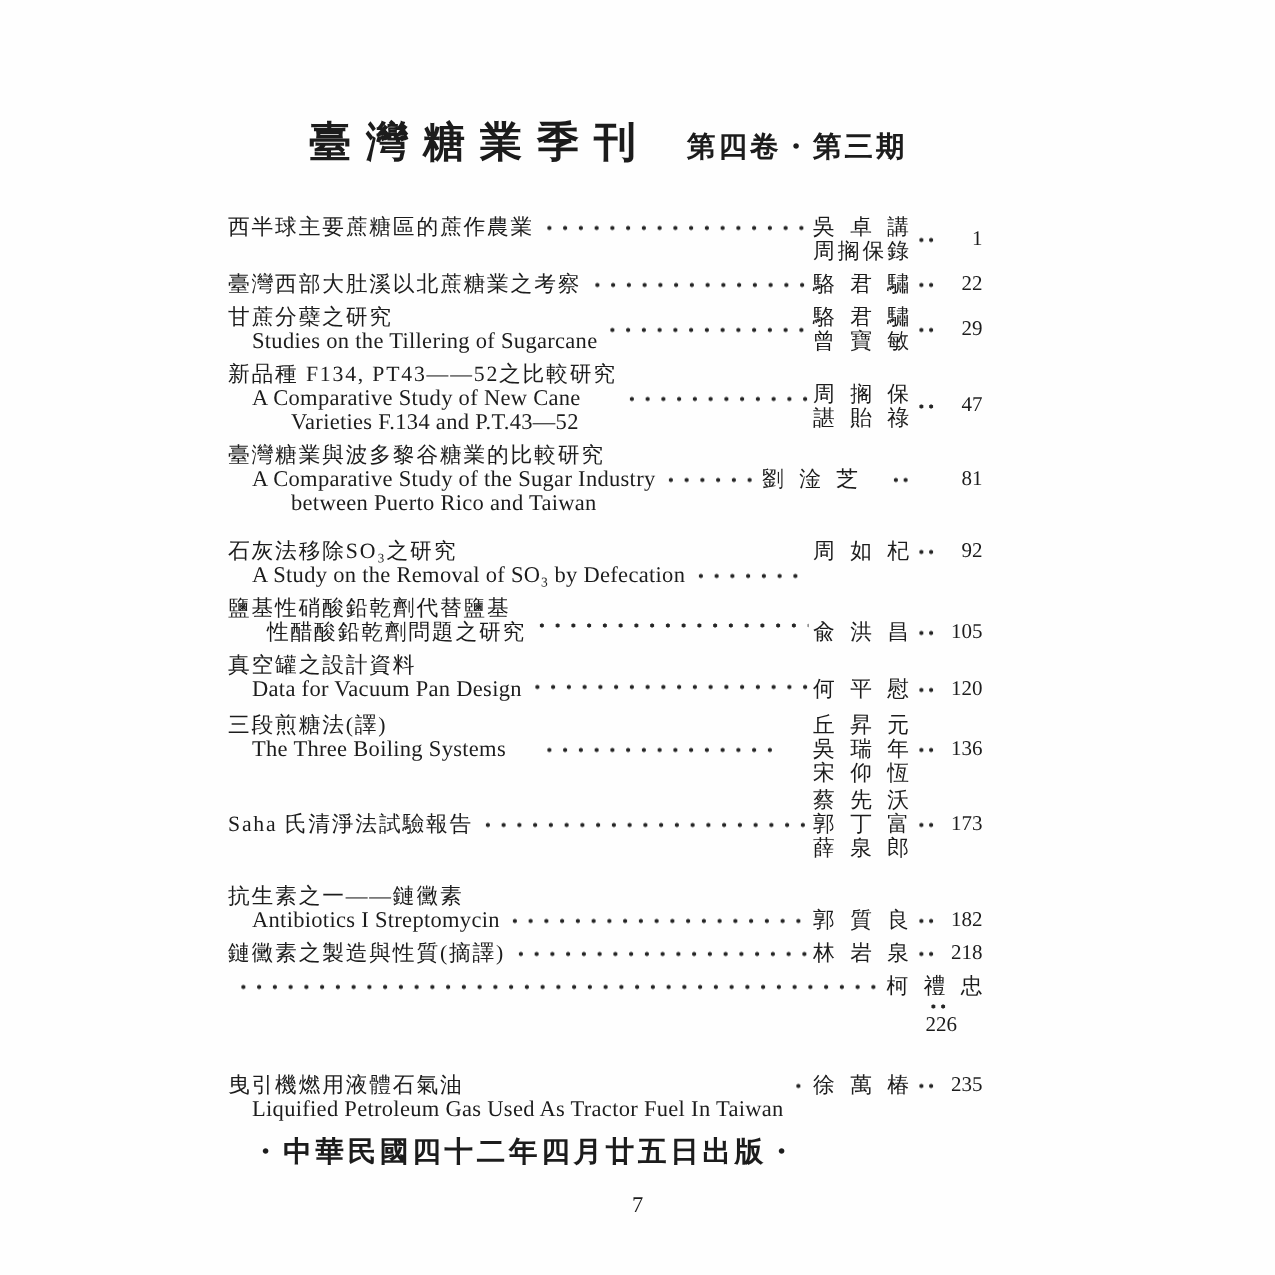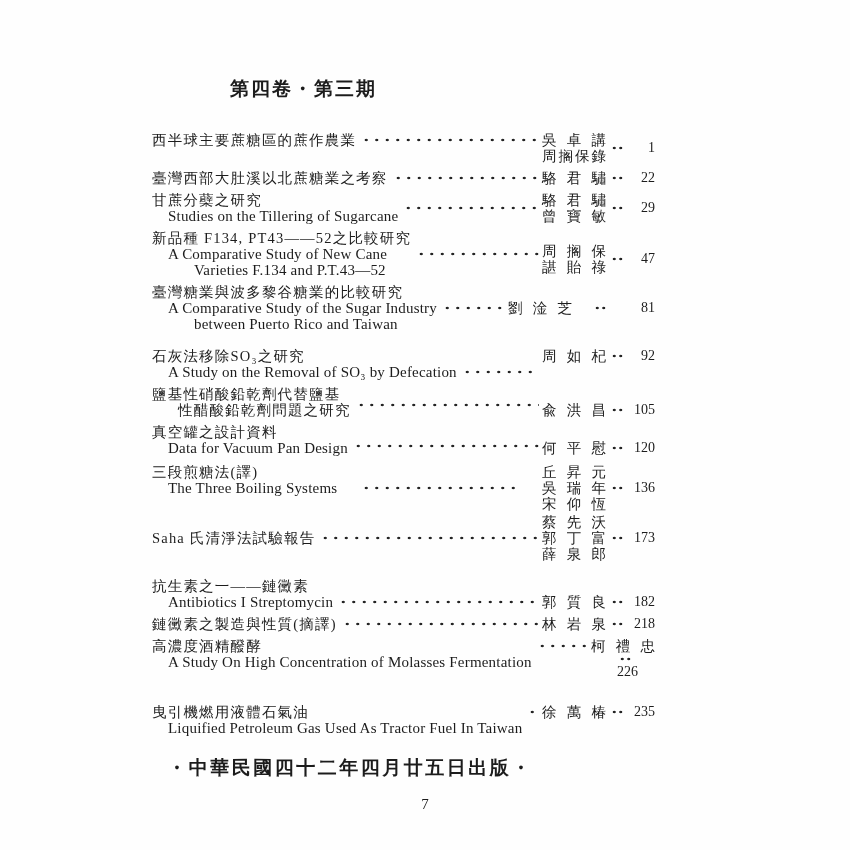--- a/index.html
+++ b/index.html
@@ -48,20 +48,21 @@
     font-weight:bold;font-size:19px;letter-spacing:2.5px;
   }
   .folio{position:absolute;left:0;top:796px;width:850px;text-align:center;font-size:15px;}
 </style>
 </head>
 <body>
 
 <div class="sheet">
   <div class="content">
     <div class="header">
+      <span class="journal-title">臺灣糖業季刊</span>
       <span class="issue">第四卷・第三期</span>
     </div>
     <div class="toc">
         <div class="entry g-first">
           <div class="titles">
             <div class="line zh">西半球主要蔗糖區的蔗作農業</div>
           </div>
           <div class="leader" style="margin-top: 3px;"></div>
           <div class="right" style="margin-top: 0px;">
             <div class="authors">
@@ -225,24 +226,20 @@
           <div class="leader" style="margin-top: 3px;"></div>
           <div class="right" style="margin-top: 0px;">
             <div class="authors">
               <div class="author">林岩泉</div>
             </div>
             <div class="dots2"></div>
             <div class="pagenum">218</div>
           </div>
         </div>
         <div class="entry">
-          <div class="titles">
-            <div class="line zh">高濃度酒精醱酵</div>
-            <div class="line en1">A Study On High Concentration of Molasses Fermentation</div>
-          </div>
           <div class="leader" style="margin-top: 3px;"></div>
           <div class="right" style="margin-top: 0px; flex-direction: column;">
             <div class="authors">
               <div class="author">柯禮忠</div>
             </div>
             <div class="dots2"></div>
             <div class="pagenum">226</div>
           </div>
         </div>
         <div class="entry g-xl">

